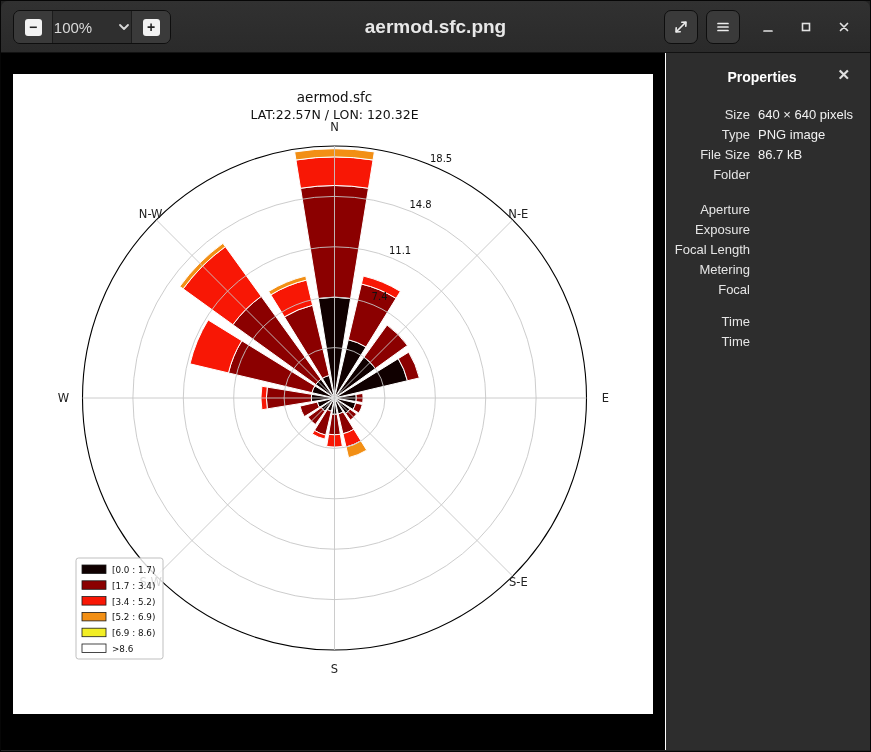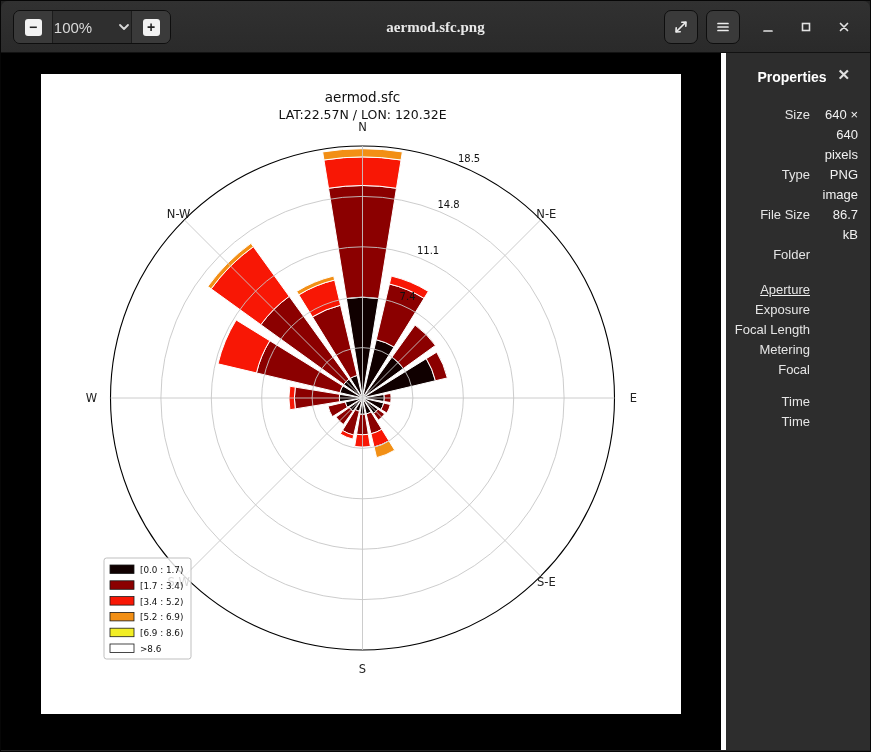--- a/index.html
+++ b/index.html
@@ -12,46 +12,46 @@
   .zoom-group { position:absolute; left:12px; top:9px; height:34px; display:flex; align-items:stretch;
                 border:1px solid #0e0e0e; border-radius:7px; overflow:hidden; background:#323232; }
   .zseg { display:flex; align-items:center; justify-content:center; border:none; cursor:pointer; }
   .zbtn { width:38px; background:#3a3a3a; }
   .zmid { width:80px; background:#2f2f2f; border-left:1px solid #1c1c1c; border-right:1px solid #1c1c1c;
           gap:26px; color:#d9d9d9; font-size:15px; }
   .sq-ico { width:17px; height:17px; background:#f2f2f2; border-radius:3px; color:#222; font-size:14px; font-weight:bold;
             display:flex; align-items:center; justify-content:center; line-height:1; }
   .chev { width:12px; height:12px; }
   .hb-title { position:absolute; left:0; right:0; top:0; height:52px; text-align:center; line-height:52px;
-              color:#e8e8e8; font-size:15px; font-weight:bold; pointer-events:none;font-family:Liberation Serif, serif; }
+              color:#e8e8e8; font-size:19px; font-weight:bold; pointer-events:none; }
   .hb-right { position:absolute; right:16px; top:9px; height:34px; display:flex; align-items:center; gap:8px; }
   .icobtn { width:34px; height:34px; border-radius:7px; background:#3a3a3a; border:1px solid #0e0e0e;
             display:flex; align-items:center; justify-content:center; cursor:pointer; }
   .wctl { width:20px; height:34px; background:transparent; border:none; display:flex; align-items:center;
           justify-content:center; margin-left:10px; cursor:pointer; }
 
   
   .content { display:flex; height:697px; }
-  .canvas { width:720px; background:#000; display:flex; justify-content:center; align-items:flex-start;
+  .canvas { width:664px; background:#000; display:flex; justify-content:center; align-items:flex-start;
             padding-top:21px; }
   .image-frame { width:640px; height:640px; background:#fff; }
   .image-frame svg { display:block; }
 
   
-  .sidebar { flex:1; background:#2d2d2d; border-left:5px solid #ffffff; padding:12px 12px 0 0; color:#f1f1f1; }
+  .sidebar { flex:1; background:#2d2d2d; border-left:1px solid #ffffff; padding:12px 12px 0 0; color:#f1f1f1; }
   .side-head { position:relative; height:24px; display:flex; align-items:center; justify-content:center; }
   .side-title { font-weight:bold; font-size:14px; color:#ffffff; }
   .side-close { position:absolute; right:8px; top:1px; background:transparent; border:none; color:#e0e0e0;
                 font-size:15px; font-weight:bold; cursor:pointer; }
   .props { margin-top:16px; }
   .prow { display:flex; font-size:13px; line-height:20px; }
   .plabel { width:84px; flex:none; text-align:right; color:#e5e5e5; margin-right:8px; }
   .pvalue { color:#f2f2f2;text-align:right; }
   .pvalue a { color:#5294d2; text-decoration:underline; }
-  .group-gap { margin-top:15px;text-decoration:underline; }
+  .group-gap { margin-top:15px; }
   .group-gap2 { margin-top:12px; }
 </style>
 </head>
 <body>
 
 <div class="window">
 
   <div class="headerbar">
     <div class="zoom-group">
       <button class="zseg zbtn">

